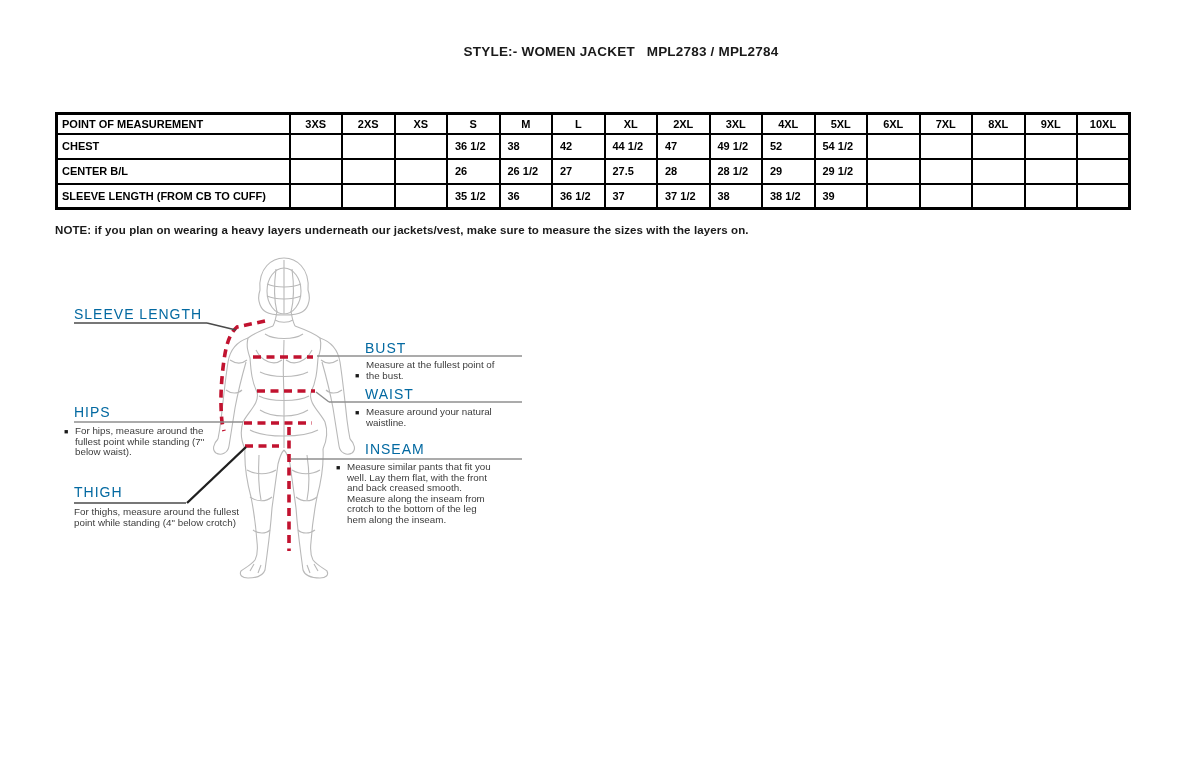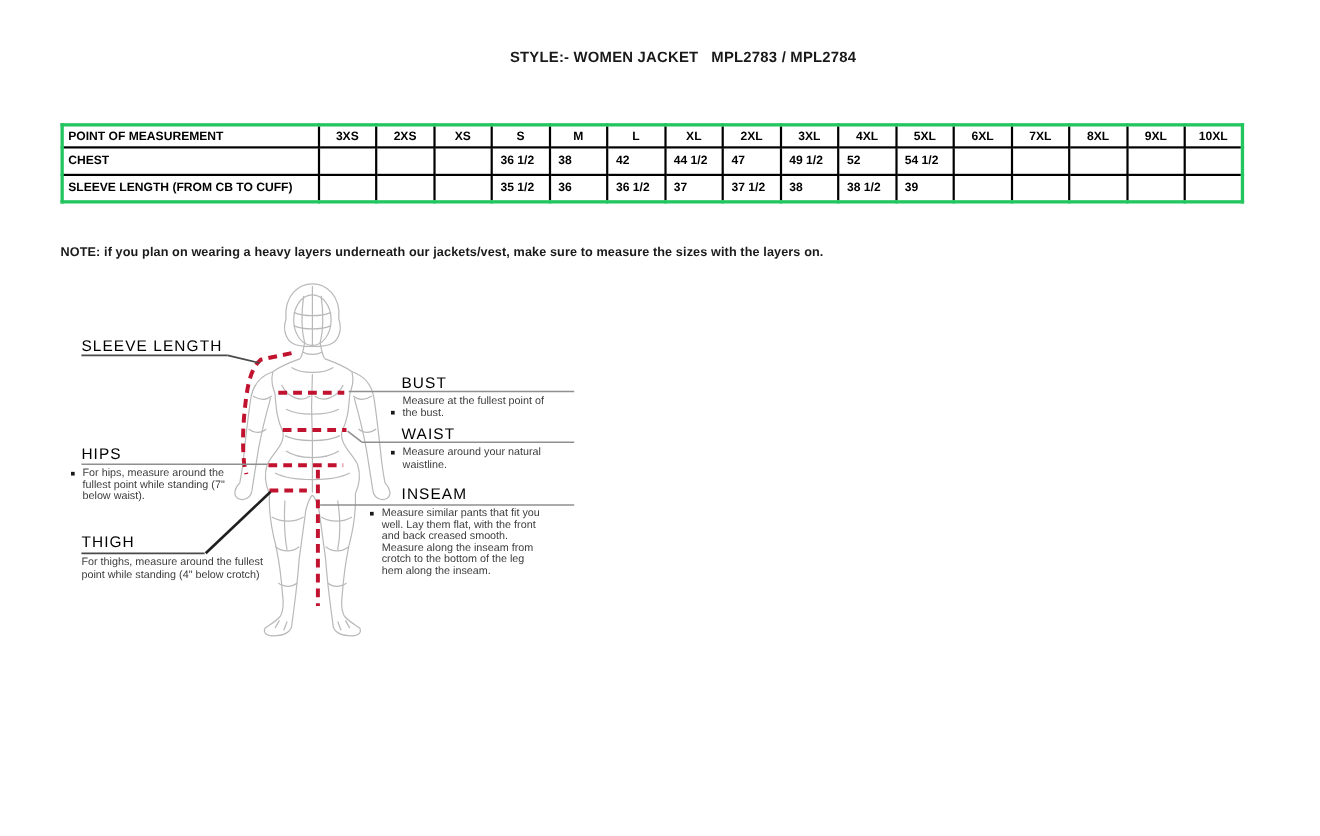--- a/index.html
+++ b/index.html
@@ -11,21 +11,21 @@
   
   .doc-title {
     position:absolute; top:44px; left:0; width:100%; padding-left:42px;
     text-align:center; font-size:13.5px; font-weight:bold; color:#1a1a1a;
     white-space:pre; letter-spacing:0.2px;
   }
   
   .chart-wrap { position:absolute; left:55px; top:112px; }
   table.size-chart {
     border-collapse:collapse; table-layout:fixed; width:1076px;
-    border:3px solid #22c55e; font-size:11px; font-weight:bold; color:#000;
+    border:3px solid #000000; font-size:11px; font-weight:bold; color:#000;
   }
   table.size-chart th, table.size-chart td {
     border:2px solid #000; overflow:hidden; white-space:nowrap;
   }
   table.size-chart th { height:20px; text-align:center; padding:0 2px; }
   table.size-chart td { height:25px; text-align:left; padding:0 0 0 7px; }
   table.size-chart .pom { text-align:left; padding-left:4px; }
   
   .note-line {
     position:absolute; left:55px; top:224px; font-size:11.5px; font-weight:bold;
@@ -34,21 +34,21 @@
   
   .diagram-svg { position:absolute; left:60px; top:250px; }
   .wire { stroke:var(--wire-color,#b9b9b9); fill:none; stroke-width:1.1; }
   .measure { stroke:var(--measure-color,#c1122f); fill:none; stroke-width:3.6;
              stroke-dasharray:8 5.5; }
   .rule { stroke:var(--rule-color,#8f8f8f); fill:none; stroke-width:1.4; }
   .rule-dark { stroke:#4a4a4a; fill:none; stroke-width:1.6; }
   .callout-dark { stroke:#1f1f1f; fill:none; stroke-width:2.4; }
   
   .guide-heading {
-    position:absolute; font-size:14px; color:#000000; letter-spacing:1px;
+    position:absolute; font-size:14px; color:#0369a1; letter-spacing:1px;
     font-weight:normal; white-space:nowrap;
   }
   .guide-text {
     position:absolute; font-size:9.8px; line-height:10.6px; color:#3c3c3c;
   }
   .bullet-row { display:flex; }
   .bullet { width:11px; flex:none; font-size:7px; padding-top:1px; color:#1a1a1a; }
   .bullet::before { content:"\25A0"; }
   .guide-body { flex:1; }
 </style>
@@ -115,20 +115,39 @@
             <td>49 1/2</td>
             <td>52</td>
             <td>54 1/2</td>
             <td></td>
             <td></td>
             <td></td>
             <td></td>
             <td></td>
           </tr>
           <tr>
+            <td class="pom">CENTER B/L</td>
+            <td></td>
+            <td></td>
+            <td></td>
+            <td>26</td>
+            <td>26 1/2</td>
+            <td>27</td>
+            <td>27.5</td>
+            <td>28</td>
+            <td>28 1/2</td>
+            <td>29</td>
+            <td>29 1/2</td>
+            <td></td>
+            <td></td>
+            <td></td>
+            <td></td>
+            <td></td>
+          </tr>
+          <tr>
             <td class="pom">SLEEVE LENGTH (FROM CB TO CUFF)</td>
             <td></td>
             <td></td>
             <td></td>
             <td>35 1/2</td>
             <td>36</td>
             <td>36 1/2</td>
             <td>37</td>
             <td>37 1/2</td>
             <td>38</td>

